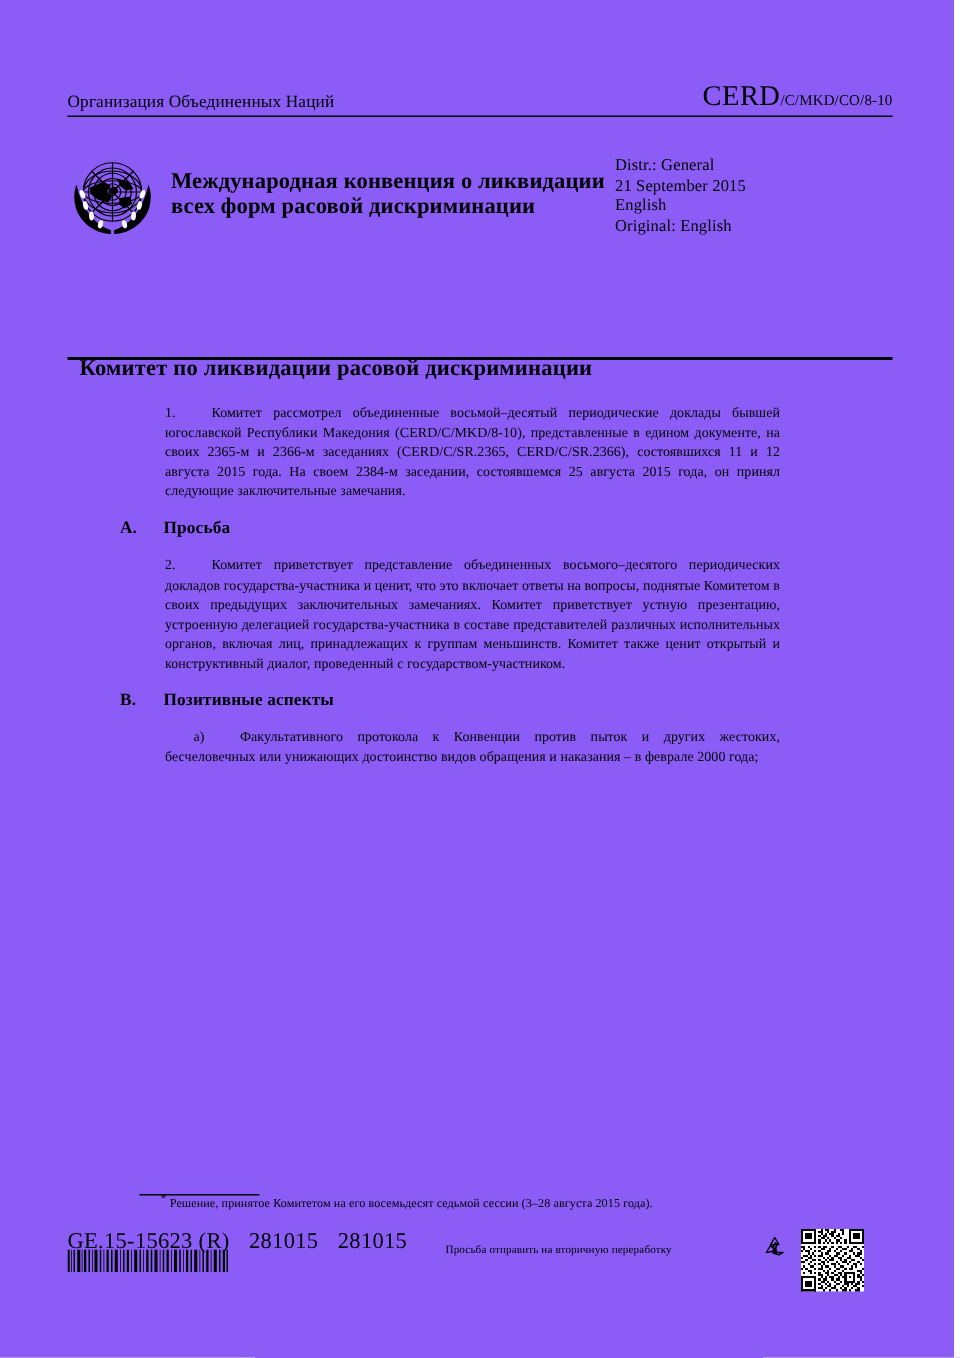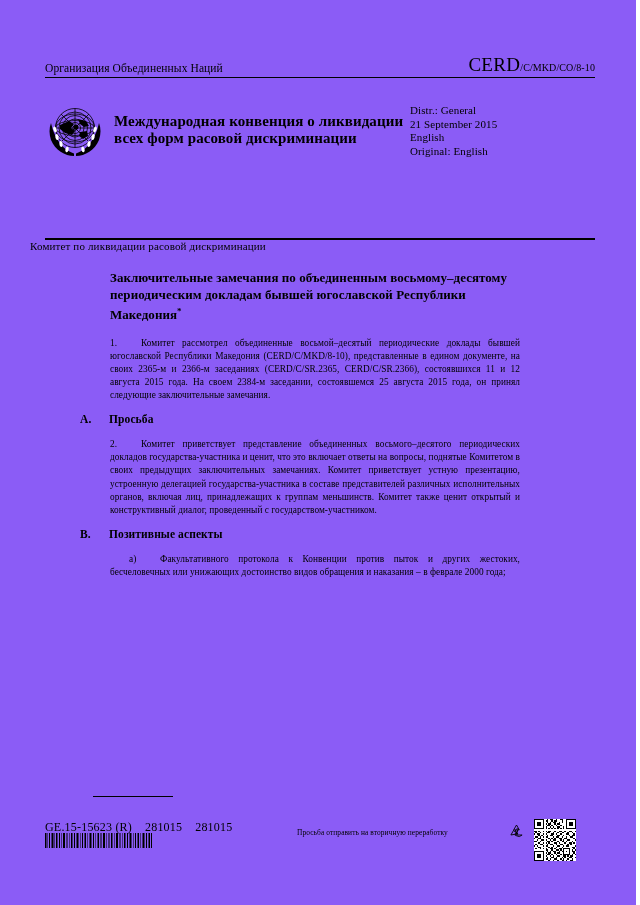--- a/index.html
+++ b/index.html
@@ -100,25 +100,25 @@
     left: 45px;
     top: 230px;
     width: 550px;
     height: 0;
     border: none;
     border-top: 2.2px solid #000;
   }
 
   .committee-name {
     position: absolute;
-    left: 30px;
+    left: 53px;
     top: 239px;
     width: 550px;
-    font-size: 11px;
-    font-weight: normal;
+    font-size: 15px;
+    font-weight: bold;
     letter-spacing: 0.15px;
     line-height: 14px;
   }
 
   .content {
     position: absolute;
     left: 110px;
     top: 270px;
     width: 410px;
   }
@@ -189,21 +189,21 @@
   .footnote .astk {
     font-size: 8px;
     vertical-align: super;
   }
 
   
   .footer-job {
     position: absolute;
     left: 45px;
     top: 820px;
-    font-size: 12px;
+    font-size: 15px;
     letter-spacing: 0.2px;
     white-space: nowrap;
   }
   .footer-job .gap {
     display: inline-block;
     width: 13px;
   }
   .barcode {
     position: absolute;
     left: 45px;
@@ -304,21 +304,20 @@
 
     </div>
   </div>
 
   <hr class="thick-rule">
 
   <div class="committee-name">Комитет по ликвидации расовой дискриминации</div>
 
   <div class="content">
 
-    <h1 class="doc-title"><span>Заключительные замечания по объединенным восьмому–десятому периодическим докладам бывшей югославской Республики Македония</span><span class="astk">*</span></h1>
 
     <p class="para"><span class="num">1.</span><span>Комитет рассмотрел объединенные восьмой–десятый периодические доклады бывшей югославской Республики Македония (CERD/C/MKD/8-10), представленные в едином документе, на своих 2365-м и 2366-м заседаниях (CERD/C/SR.2365, CERD/C/SR.2366), состоявшихся 11 и 12 августа 2015 года. На своем 2384-м заседании, состоявшемся 25 августа 2015 года, он принял следующие заключительные замечания.</span></p>
 
     <div class="section-head">
       <span class="letter">A.</span>
       <span>Просьба</span>
     </div>
 
     <p class="para"><span class="num">2.</span><span>Комитет приветствует представление объединенных восьмого–десятого периодических докладов государства-участника и ценит, что это включает ответы на вопросы, поднятые Комитетом в своих предыдущих заключительных замечаниях. Комитет приветствует устную презентацию, устроенную делегацией государства-участника в составе представителей различных исполнительных органов, включая лиц, принадлежащих к группам меньшинств. Комитет также ценит открытый и конструктивный диалог, проведенный с государством-участником.</span></p>
 
@@ -329,20 +328,21 @@
 
 
     <p class="para"><span class="alpha">a)</span><span>Факультативного протокола к Конвенции против пыток и других жестоких, бесчеловечных или унижающих достоинство видов обращения и наказания – в феврале 2000 года;</span></p>
 
 
 
 
   </div>
 
   <hr class="footnote-rule">
+  <div class="footnote"><span class="astk">*</span>&nbsp;<span>Решение, принятое Комитетом на его восемьдесят седьмой сессии (3–28 августа 2015 года).</span></div>
 
   <div class="footer-job"><span>GE.15-15623 (R)</span><span class="gap"></span><span>281015</span><span class="gap"></span><span>281015</span></div>
 
   <svg class="barcode" viewBox="0 0 214 30" preserveAspectRatio="none">
     <g fill="#000">
       <rect x="0" y="0" width="3" height="30"></rect>
         <rect x="5" y="0" width="1" height="30"></rect>
       <rect x="8" y="0" width="2" height="30"></rect>
         <rect x="13" y="0" width="4" height="30"></rect>
       <rect x="19" y="0" width="1" height="30"></rect>

